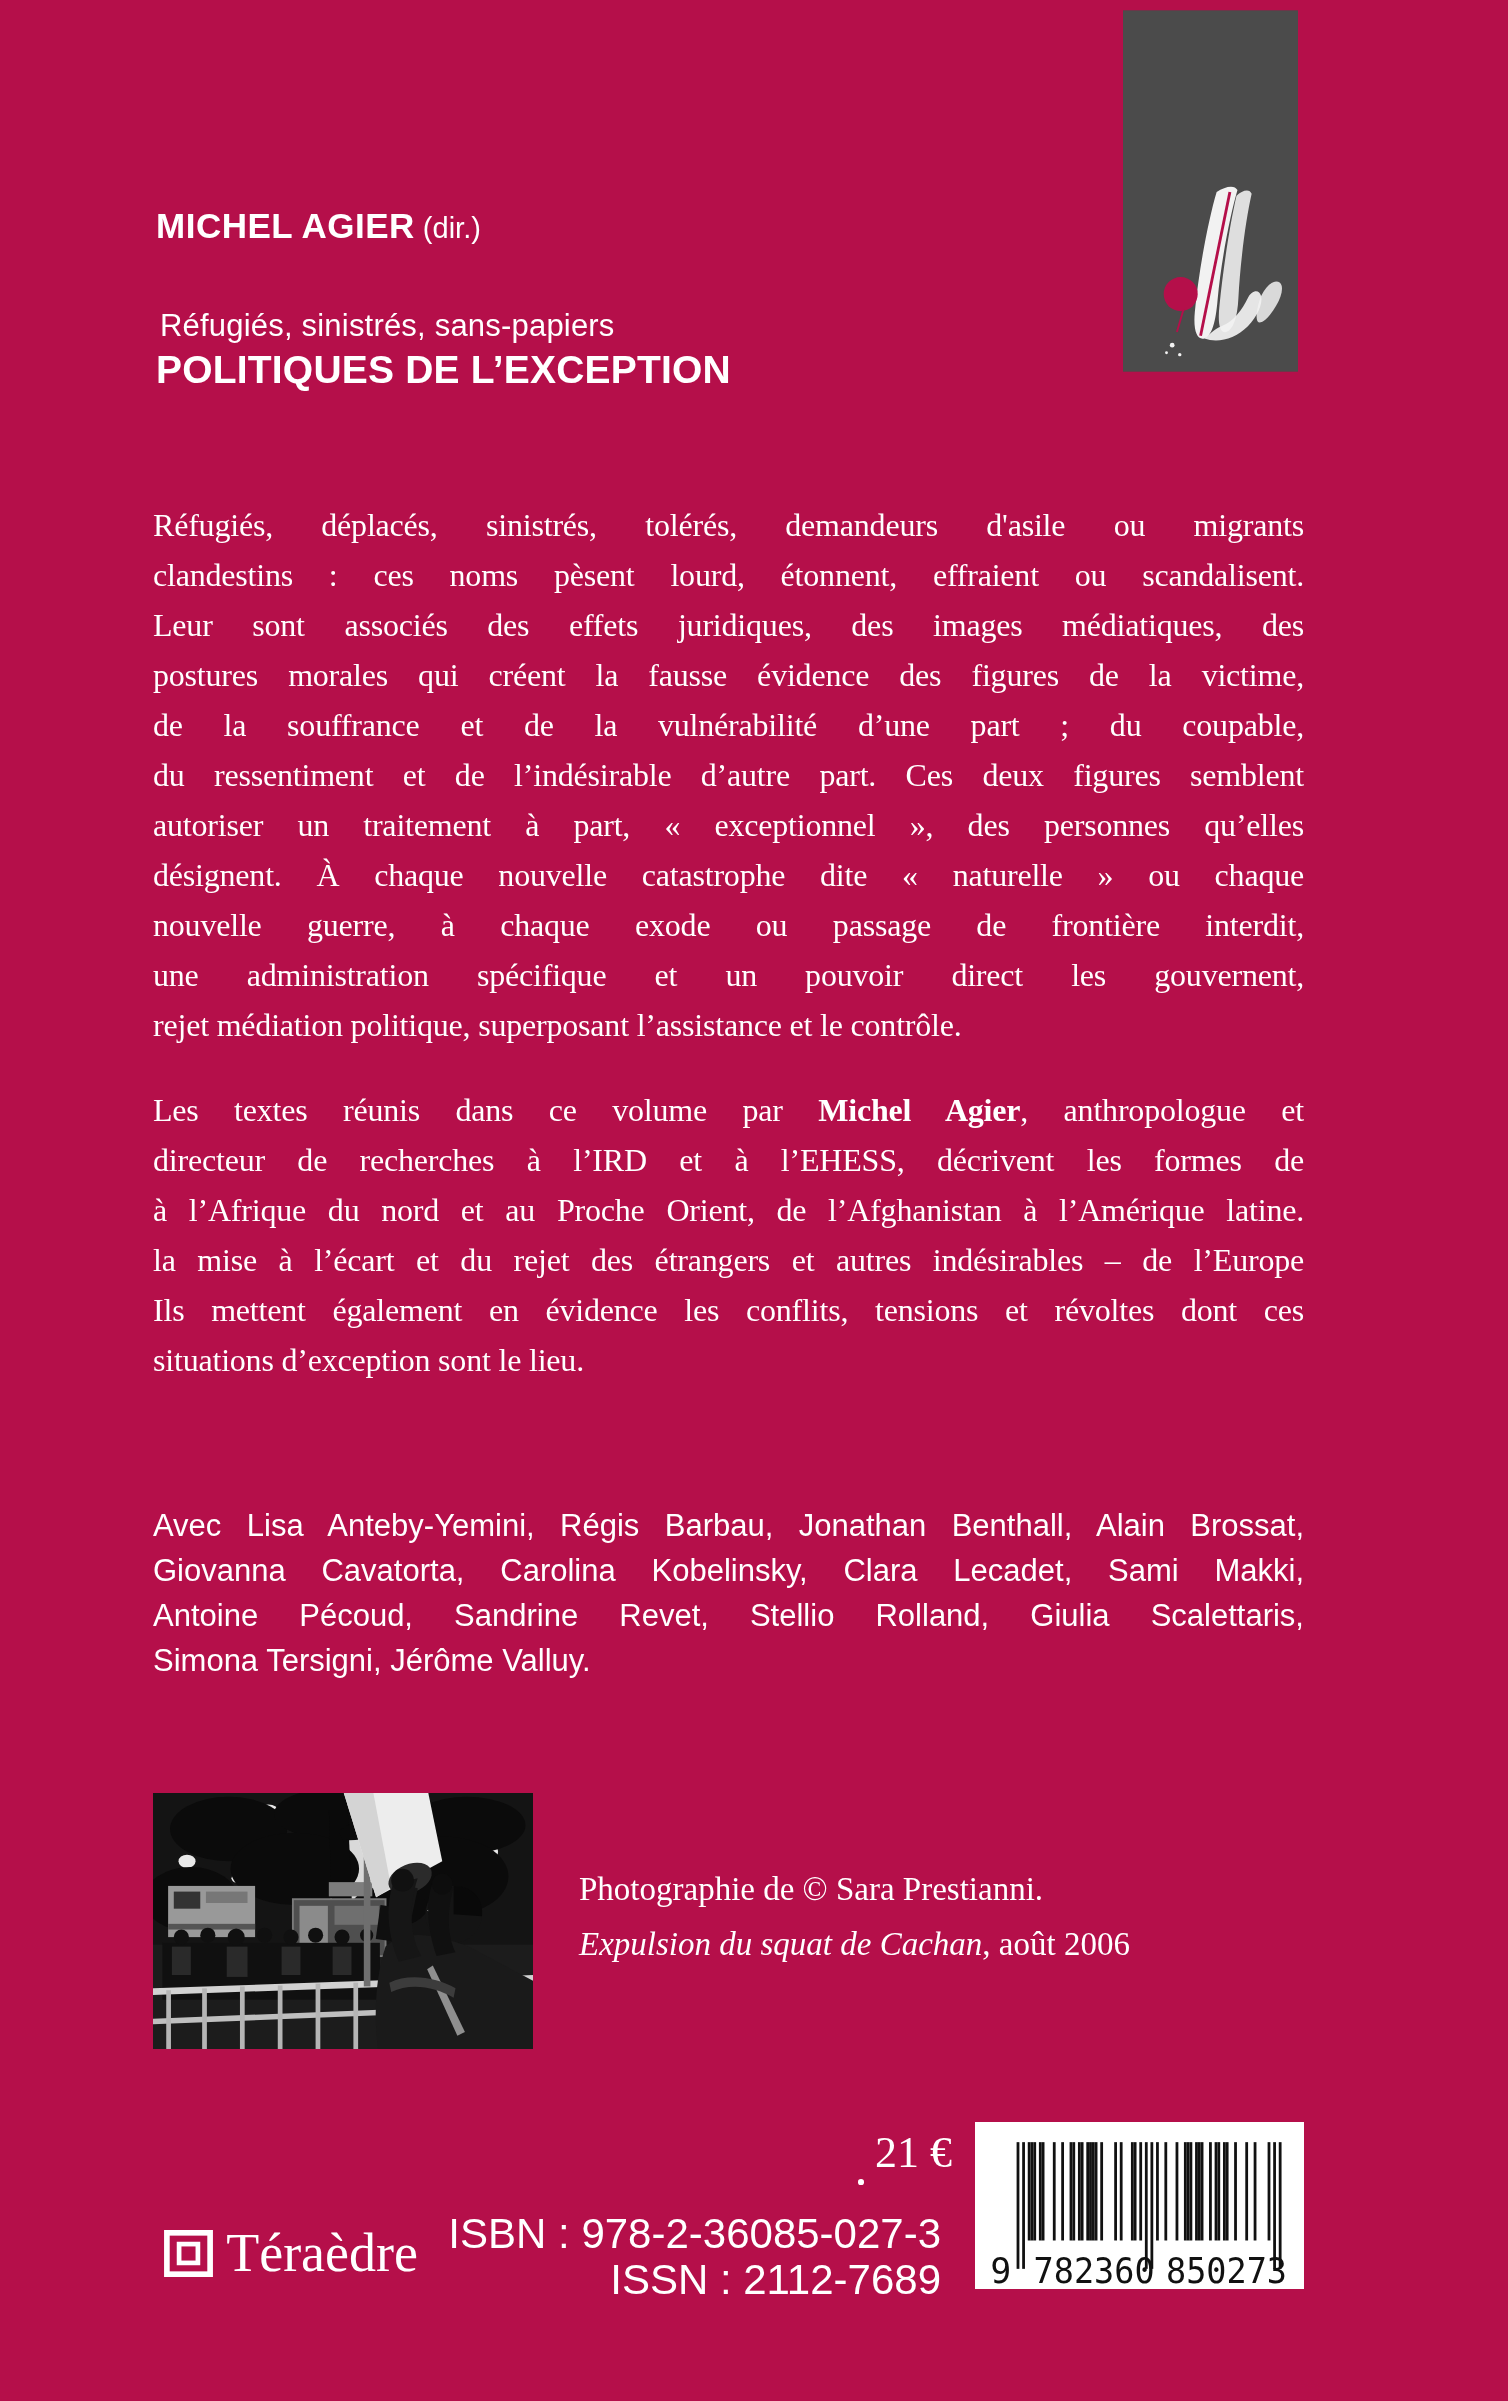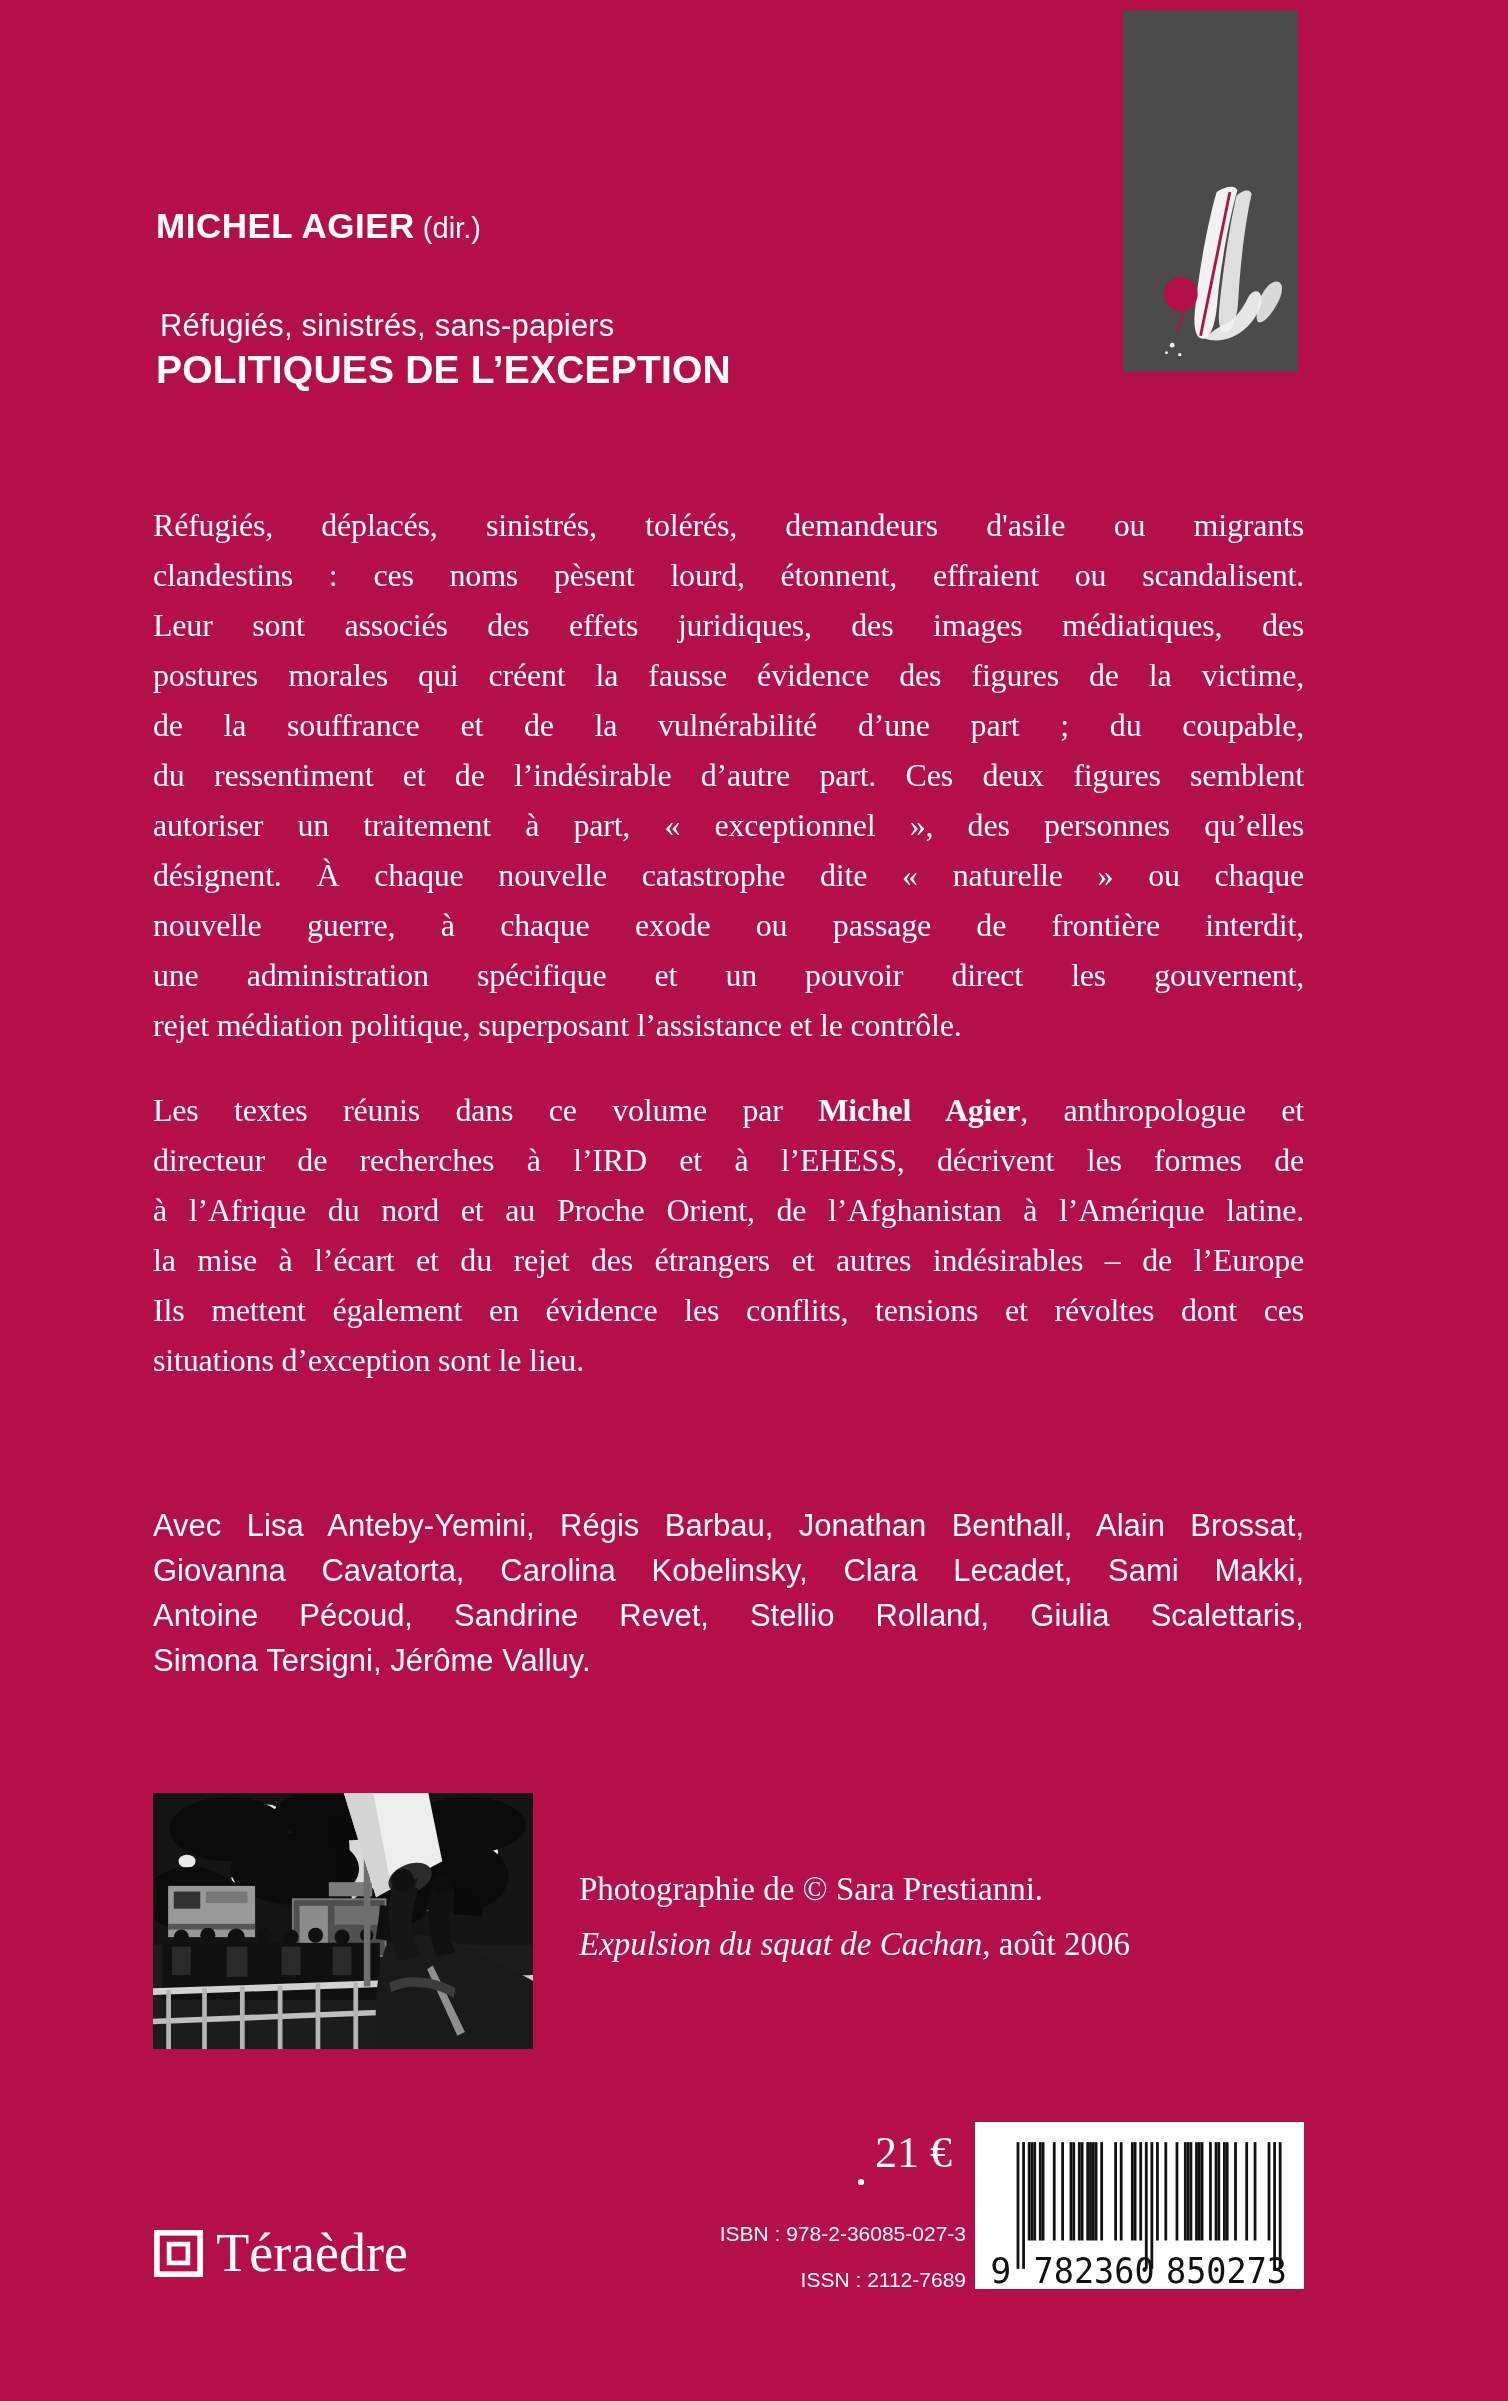--- a/index.html
+++ b/index.html
@@ -26,26 +26,26 @@
   
   .photo{left:153px;top:1793px;width:380px;height:256px;display:block;}
   .credit{left:579px;top:1862px;font-family:"Liberation Serif",serif;font-size:33px;line-height:55px;}
   .credit .wtitle{font-style:italic;}
 
   
   .price{right:556px;top:2127px;font-family:"Liberation Serif",serif;font-size:44px;text-align:right;}
   .price-dot{right:644px;top:2179px;width:5.7px;height:5.7px;border-radius:50%;background:#ffffff;}
 
   
-  .brand{left:154px;top:2226px;display:flex;align-items:center;gap:13.2px;}
+  .brand{left:164px;top:2226px;display:flex;align-items:center;gap:13.2px;}
   .brand-icon{width:49px;height:47px;display:block;}
   .brand-name{font-family:"Liberation Serif",serif;font-size:54px;line-height:1;}
 
   
-  .meta{right:542px;top:2211px;text-align:right;font-family:"Liberation Sans",sans-serif;font-size:21px;line-height:46px;}
+  .meta{right:567px;top:2211px;text-align:right;font-family:"Liberation Sans",sans-serif;font-size:42px;line-height:46px;}
 
   
   .barcode{left:975px;top:2122px;width:329px;height:167px;background:#ffffff;}
   .barcode svg{display:block;width:329px;height:167px;}
 </style>
 </head>
 <body>
 
 <div class="page">
 

